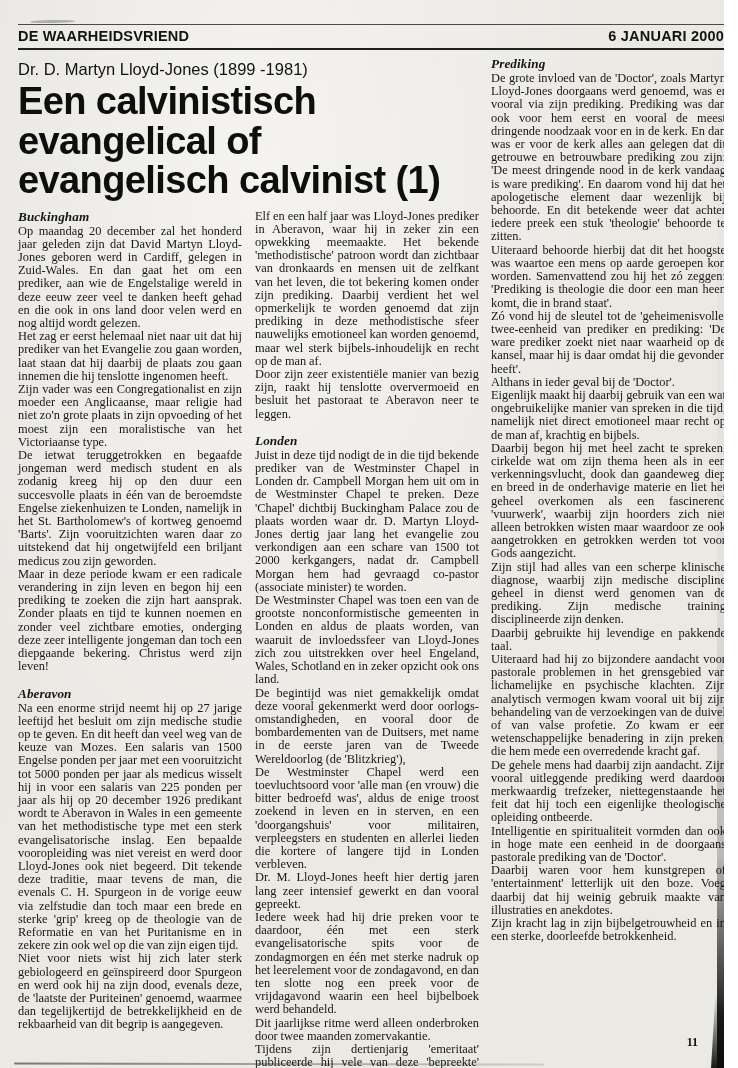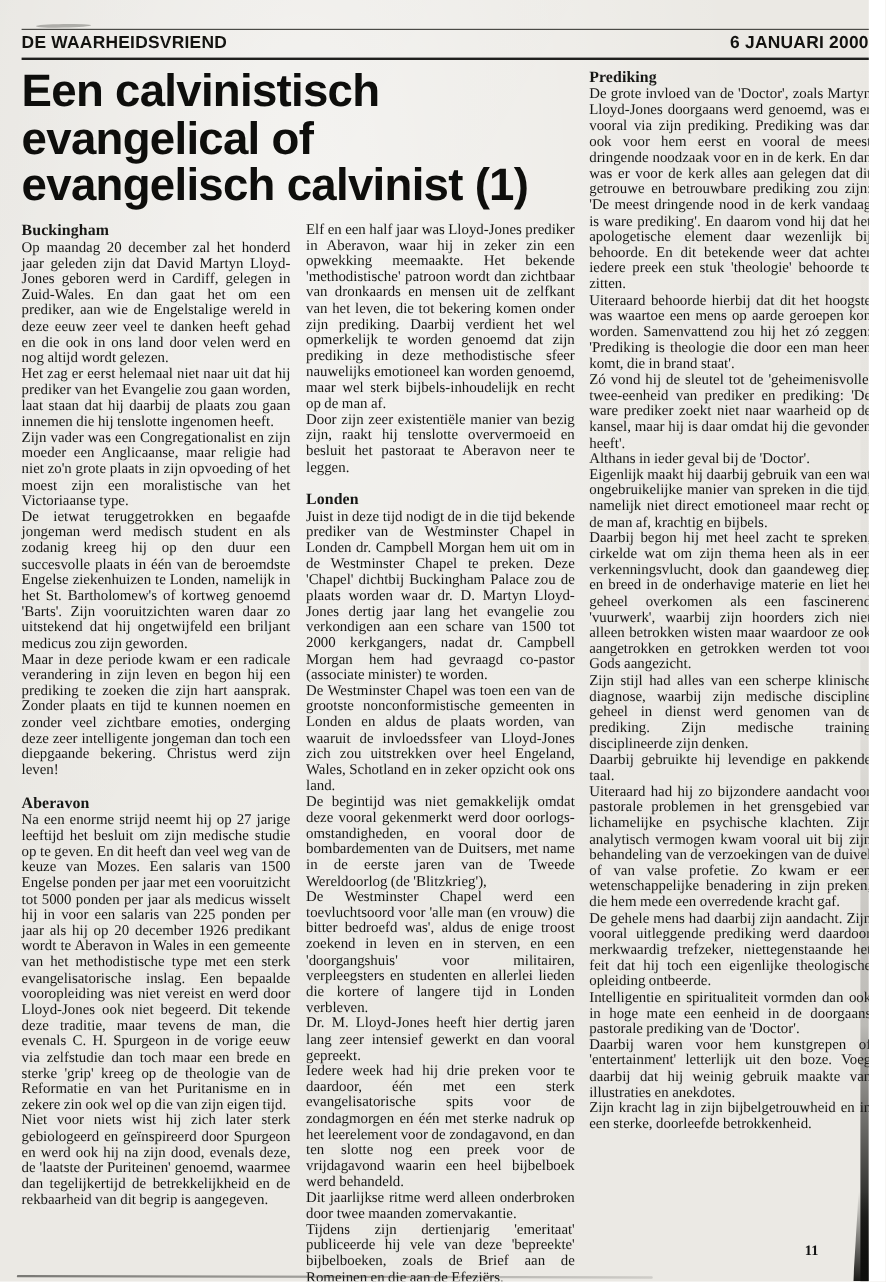--- a/index.html
+++ b/index.html
@@ -72,27 +72,28 @@
     -webkit-hyphens: auto;
     word-spacing: -0.2px;
   }
   .textcol p { margin: 0; }
   .textcol h3.section {
     font-size: 13.2px;
     font-weight: bold;
     margin: 13px 0 1px;
     text-align: left;
     letter-spacing: 0.1px;
+    font-style: italic;
   }
   .textcol h3.section:first-child { margin-top: 0; }
 
   
   .page-number {
     position: absolute;
-    right: 42px; bottom: 18px;
+    right: 26px; bottom: 18px;
     font-weight: bold;
     font-size: 12px;
     font-family: "Liberation Serif", serif;
     color: #111;
   }
 
   
   .edge-right {
     position: absolute; top: 0; right: 0;
     width: 7px; height: 100%;
@@ -136,20 +137,21 @@
   <div class="smudge-top"></div>
 
   <header class="masthead">
     <span>DE WAARHEIDSVRIEND</span>
     <span>6 JANUARI 2000</span>
   </header>
 
   <div class="content">
 
     <div class="left-group">
+      <div class="kicker">Dr. D. Martyn Lloyd-Jones (1899 -1981)</div>
       <h1 class="headline"><span>Een calvinistisch evangelical of</span><br><span>evangelisch calvinist (1)</span></h1>
 
       <div class="cols2">
 
         <div class="col textcol">
           <h3 class="section">Buckingham</h3>
           <p>Op maandag 20 december zal het honderd jaar geleden zijn dat David Martyn Lloyd-Jones geboren werd in Cardiff, gelegen in Zuid-Wales. En dan gaat het om een prediker, aan wie de Engelstalige wereld in deze eeuw zeer veel te danken heeft gehad en die ook in ons land door velen werd en nog altijd wordt gelezen.</p>
           <p>Het zag er eerst helemaal niet naar uit dat hij prediker van het Evangelie zou gaan worden, laat staan dat hij daarbij de plaats zou gaan innemen die hij tenslotte ingenomen heeft.</p>
           <p>Zijn vader was een Congregationalist en zijn moeder een Anglicaanse, maar religie had niet zo'n grote plaats in zijn opvoeding of het moest zijn een moralistische van het Victoriaanse type.</p>
           <p>De ietwat teruggetrokken en begaafde jongeman werd medisch student en als zodanig kreeg hij op den duur een succesvolle plaats in één van de beroemdste Engelse ziekenhuizen te Londen, namelijk in het St. Bartholomew's of kortweg genoemd 'Barts'. Zijn vooruitzichten waren daar zo uitstekend dat hij ongetwijfeld een briljant medicus zou zijn geworden.</p>

